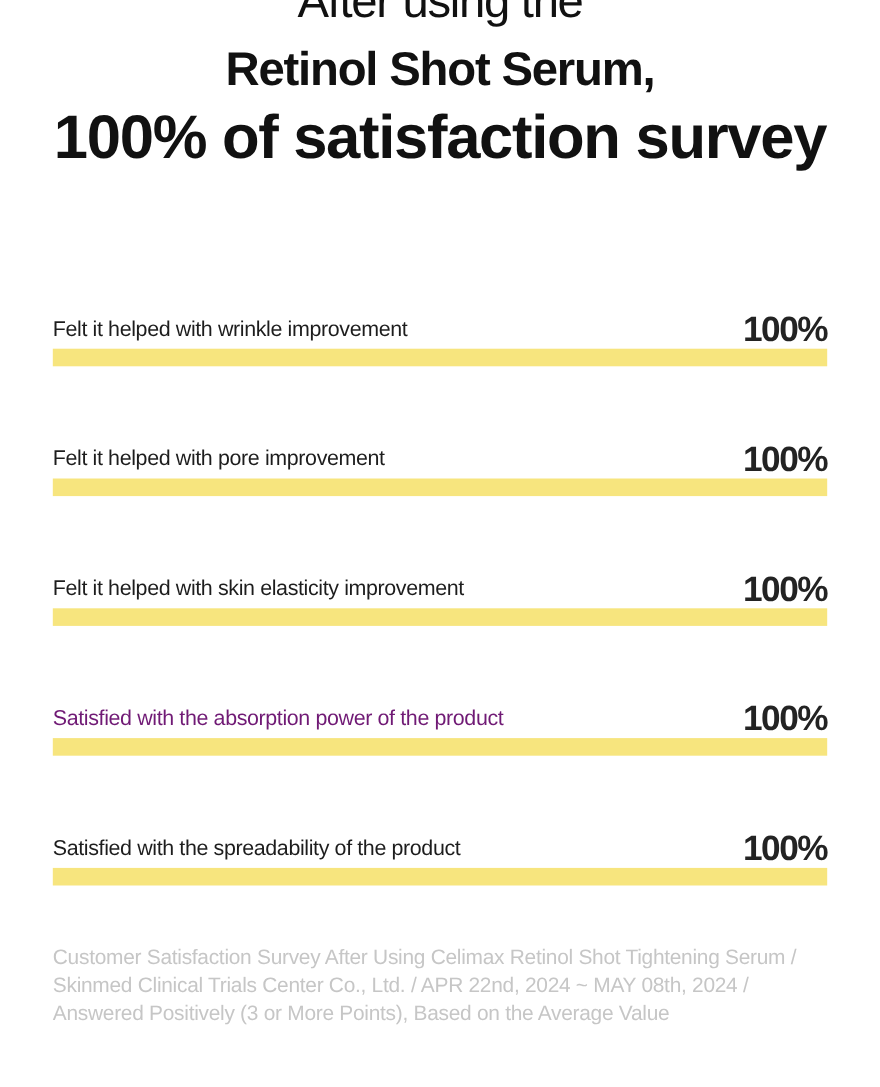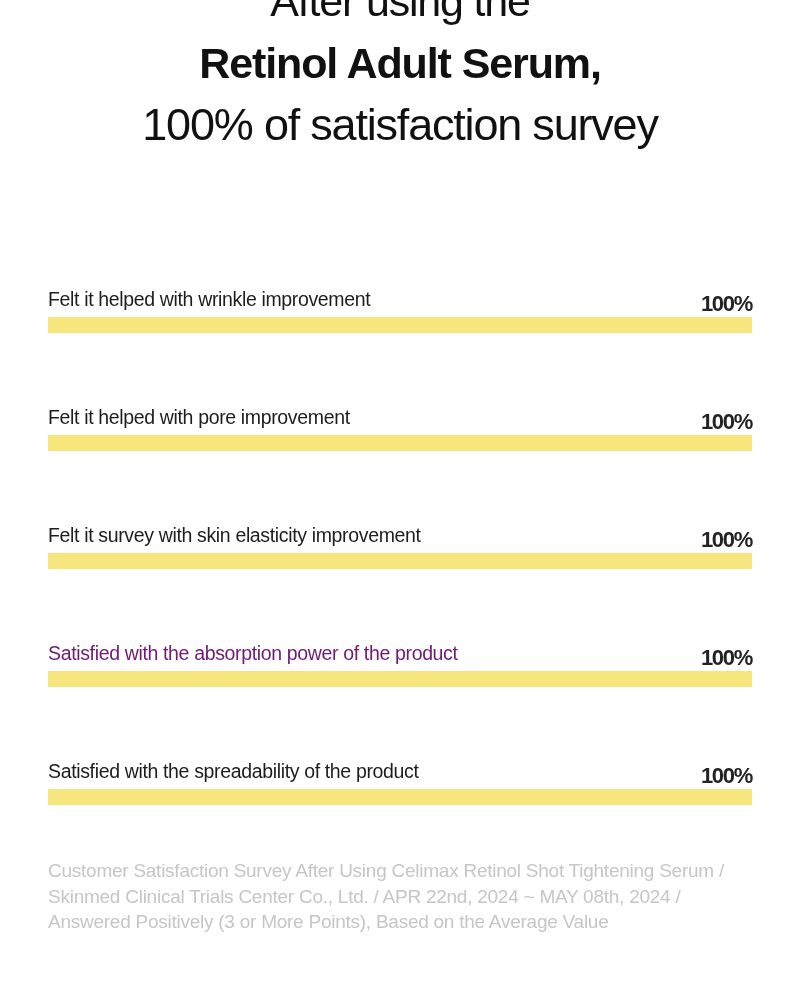--- a/index.html
+++ b/index.html
@@ -45,22 +45,22 @@
   }
 
   .heading-line-2 {
     font-size: 43px;
     font-weight: 700;
     line-height: 62px;
     letter-spacing: -1.1px;
   }
 
   .heading-line-3 {
-    font-size: 45px;
-    font-weight: 400;
+    font-size: 56px;
+    font-weight: 700;
     line-height: 62px;
     letter-spacing: -1.2px;
   }
 
   
   .survey-list {
     position: absolute;
     top: 256px;
     left: 48px;
     width: 704px;
@@ -83,21 +83,21 @@
     font-size: 19.5px;
     font-weight: 400;
     color: #1d1d1d;
     letter-spacing: -0.35px;
     white-space: nowrap;
     line-height: 1.1;
     padding-bottom: 5px;
   }
 
   .survey-value {
-    font-size: 22px;
+    font-size: 32px;
     font-weight: 700;
     color: #232323;
     letter-spacing: -1.3px;
     line-height: 1;
     white-space: nowrap;
   }
 
   .survey-track {
     position: absolute;
     left: 0;
@@ -130,21 +130,21 @@
     white-space: nowrap;
   }
 </style>
 </head>
 <body>
 
 <div class="page" style="background: rgb(255, 255, 255);">
 
   <div class="heading">
     <span class="heading-line heading-line-1" style="color: rgb(17, 17, 17);">After using the</span>
-    <span class="heading-line heading-line-2" style="color: rgb(17, 17, 17);">Retinol Adult Serum,</span>
+    <span class="heading-line heading-line-2" style="color: rgb(17, 17, 17);">Retinol Shot Serum,</span>
     <span class="heading-line heading-line-3" style="color: rgb(17, 17, 17);">100% of satisfaction survey</span>
   </div>
 
   <div class="survey-list">
 
     <div class="survey-row">
       <div class="survey-row-head">
         <span class="survey-label" style="color: rgb(29, 29, 29);">Felt it helped with wrinkle improvement</span>
         <span class="survey-value" style="color: rgb(35, 35, 35);">100%</span>
       </div>
@@ -158,21 +158,21 @@
         <span class="survey-label" style="color: rgb(29, 29, 29); text-align: center;">Felt it helped with pore improvement</span>
         <span class="survey-value" style="color: rgb(35, 35, 35);">100%</span>
       </div>
       <div class="survey-track">
         <div class="survey-bar" style="width: 100%; background: rgb(247, 229, 126);"></div>
       </div>
     </div>
 
     <div class="survey-row">
       <div class="survey-row-head">
-        <span class="survey-label" style="color: rgb(29, 29, 29);">Felt it survey with skin elasticity improvement</span>
+        <span class="survey-label" style="color: rgb(29, 29, 29);">Felt it helped with skin elasticity improvement</span>
         <span class="survey-value" style="color: rgb(35, 35, 35);">100%</span>
       </div>
       <div class="survey-track">
         <div class="survey-bar" style="width: 100%; background: rgb(247, 229, 126);"></div>
       </div>
     </div>
 
     <div class="survey-row">
       <div class="survey-row-head">
         <span class="survey-label" style="color: #701a75;">Satisfied with the absorption power of the product</span>

